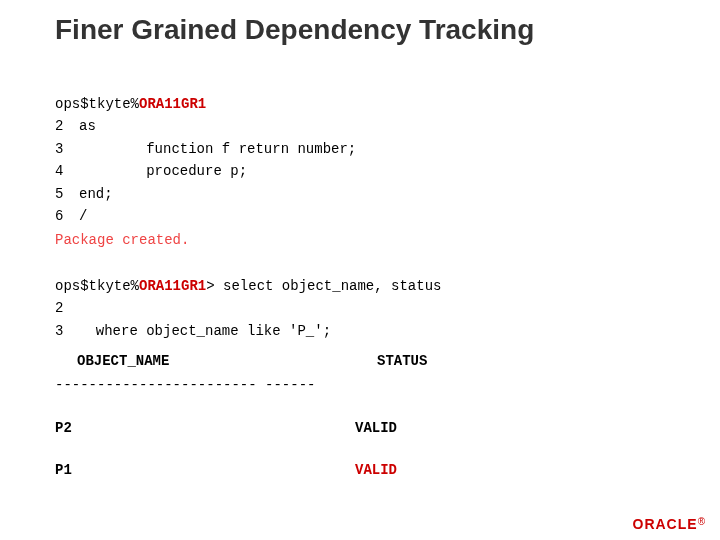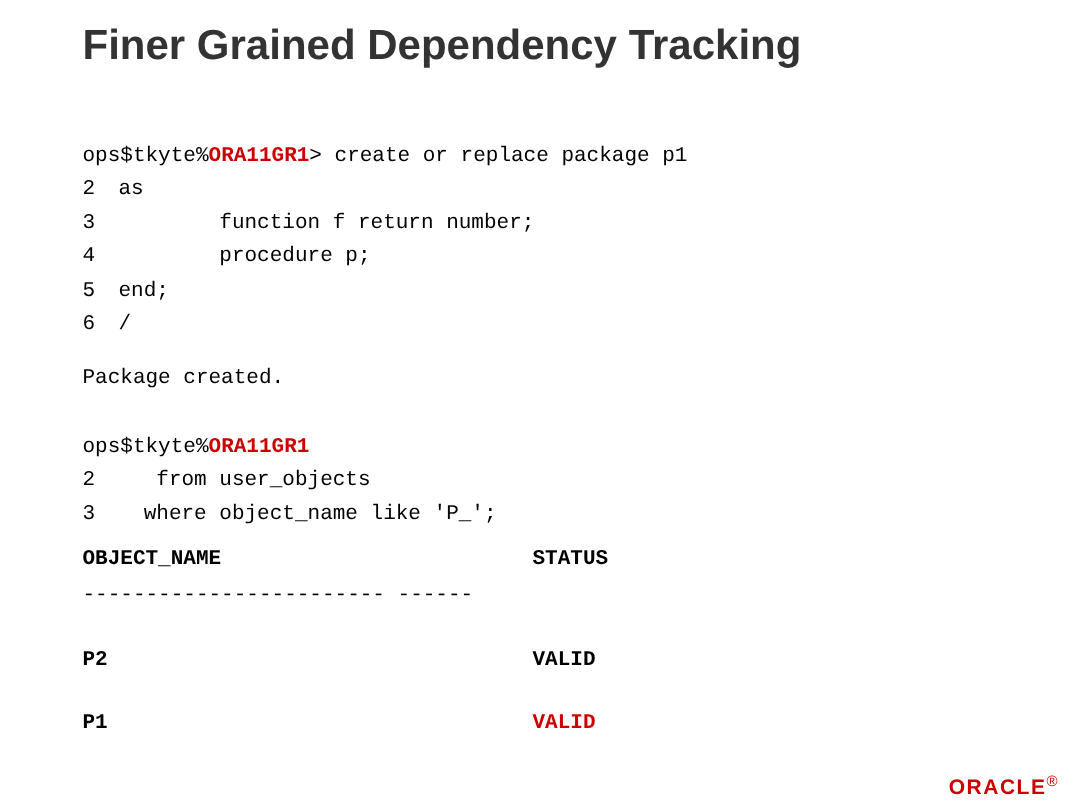--- a/index.html
+++ b/index.html
@@ -75,33 +75,34 @@
       min-width: 20px;
       color: #000000;
       margin-right: 4px;
     }
 
     .code-content {
       color: #000000;
     }
 
     .package-created {
-      color: #000000;
-      margin-top: 14px;
+      color: #ef4444;
+      margin-top: 2px;
     }
 
     .col-headers {
       display: flex;
       margin-top: 8px;
       font-weight: bold;
       color: #000000;
     }
 
     .col-name {
       width: 300px;
+      margin-left: 22px;
     }
 
     .col-status {
       width: 150px;
     }
 
     .divider-line {
       color: #000000;
       margin-top: 2px;
     }
@@ -158,21 +159,20 @@
 
 <div class="title-area" data-name="title-area">
   <span class="title-text" data-name="page-title">Finer Grained Dependency Tracking</span>
 </div>
 
 <div class="content-area" data-name="content-area">
 
   <div class="code-line" data-name="prompt-line-1">
     <span class="prompt-normal" data-name="prompt-prefix-1">ops$tkyte%</span>
       <span class="ora-highlight" data-name="ora-highlight-1">ORA11GR1</span>
-      <span class="prompt-normal" data-name="prompt-suffix-1">&gt; create or replace package p1</span>
   </div>
 
   <div class="code-line" data-name="code-line-2">
     <span class="line-num" data-name="line-num-2">2</span>
     <span class="code-content" data-name="code-content-2">as</span>
   </div>
   <div class="code-line" data-name="code-line-3">
     <span class="line-num" data-name="line-num-3">3</span>
     <span class="code-content" data-name="code-content-3">&nbsp;&nbsp;&nbsp;&nbsp;&nbsp;&nbsp;&nbsp;&nbsp;function f return number;</span>
   </div>
@@ -187,25 +187,25 @@
   <div class="code-line" data-name="code-line-6">
     <span class="line-num" data-name="line-num-6">6</span>
     <span class="code-content" data-name="code-content-6">/</span>
   </div>
 
   <div class="package-created" data-name="package-created-msg">Package created.</div>
 
   <div class="code-line" data-name="prompt-line-2">
     <span class="prompt-normal" data-name="prompt-prefix-2">ops$tkyte%</span>
       <span class="ora-highlight" data-name="ora-highlight-2">ORA11GR1</span>
+      <span class="prompt-normal" data-name="prompt-suffix-2">&gt; select object_name, status</span>
   </div>
 
   <div class="code-line" data-name="code-line-b2">
     <span class="line-num" data-name="line-num-b2">2</span>
-    <span class="code-content" data-name="code-content-b2">&nbsp;&nbsp;&nbsp;from user_objects</span>
   </div>
   <div class="code-line" data-name="code-line-b3">
     <span class="line-num" data-name="line-num-b3">3</span>
     <span class="code-content" data-name="code-content-b3">&nbsp;&nbsp;where object_name like 'P_';</span>
   </div>
 
   <div class="col-headers" data-name="column-headers">
     <span class="col-name" data-name="col-header-name">OBJECT_NAME</span>
     <span class="col-status" data-name="col-header-status">STATUS</span>
   </div>

